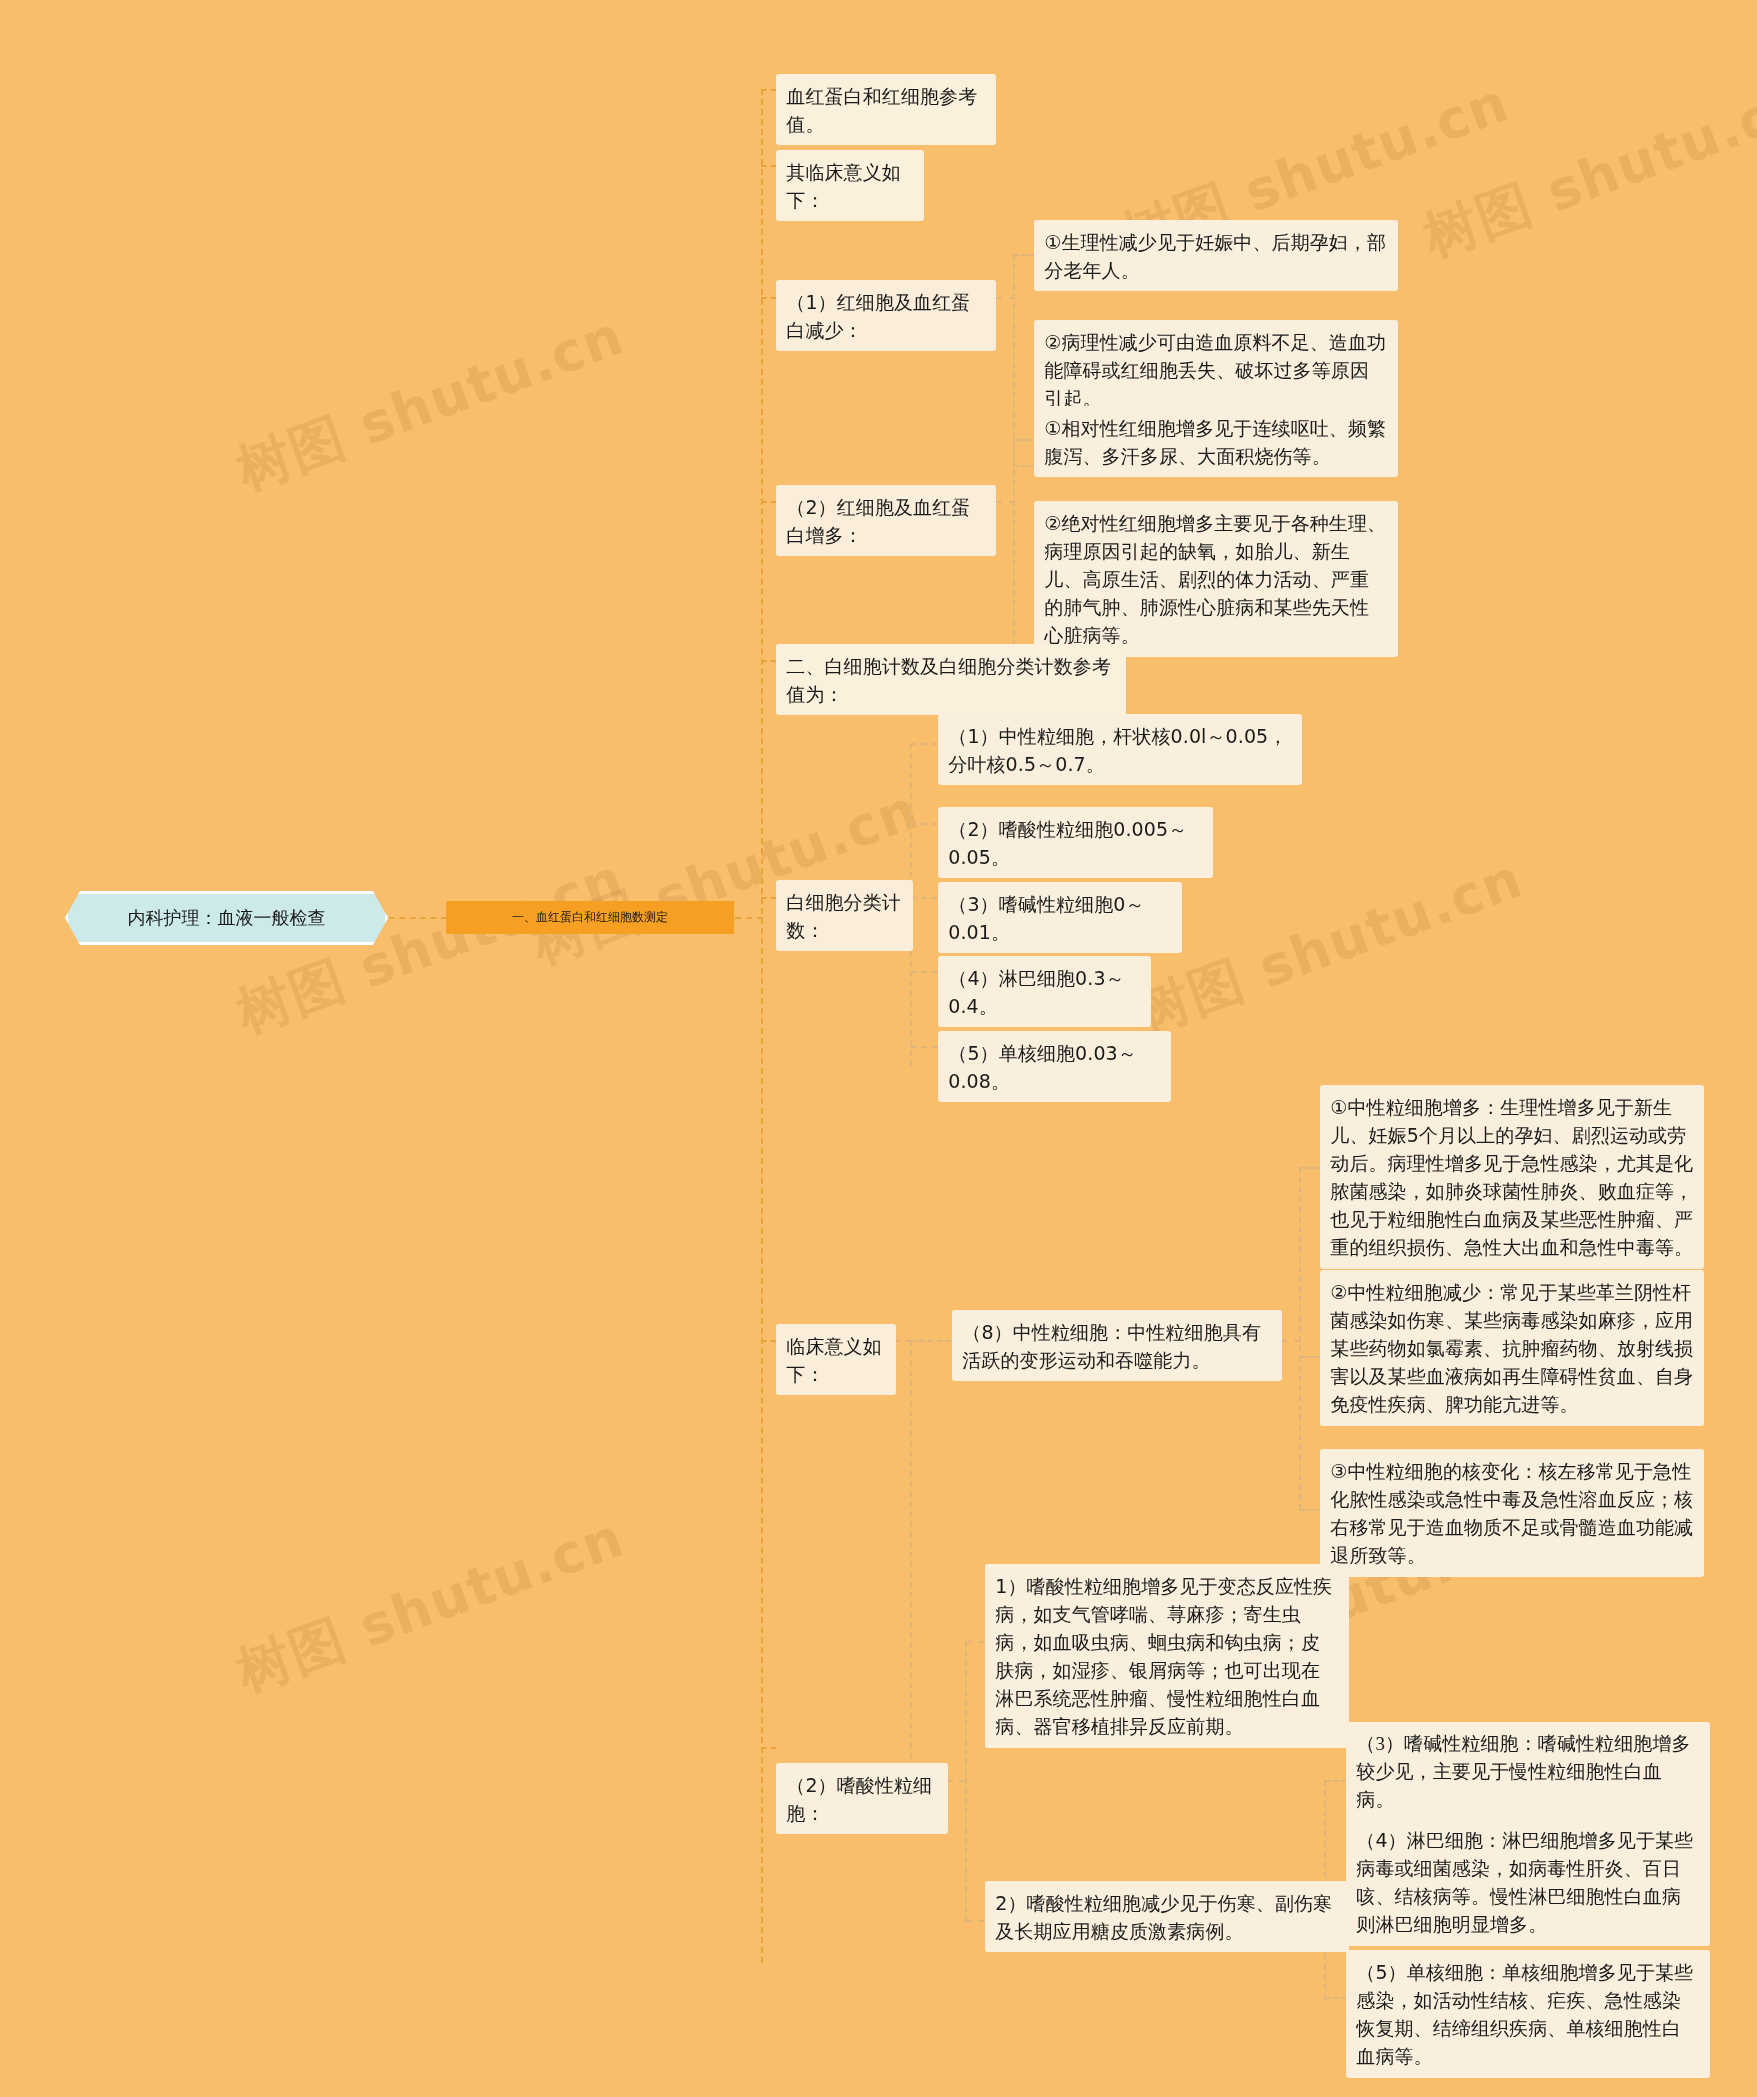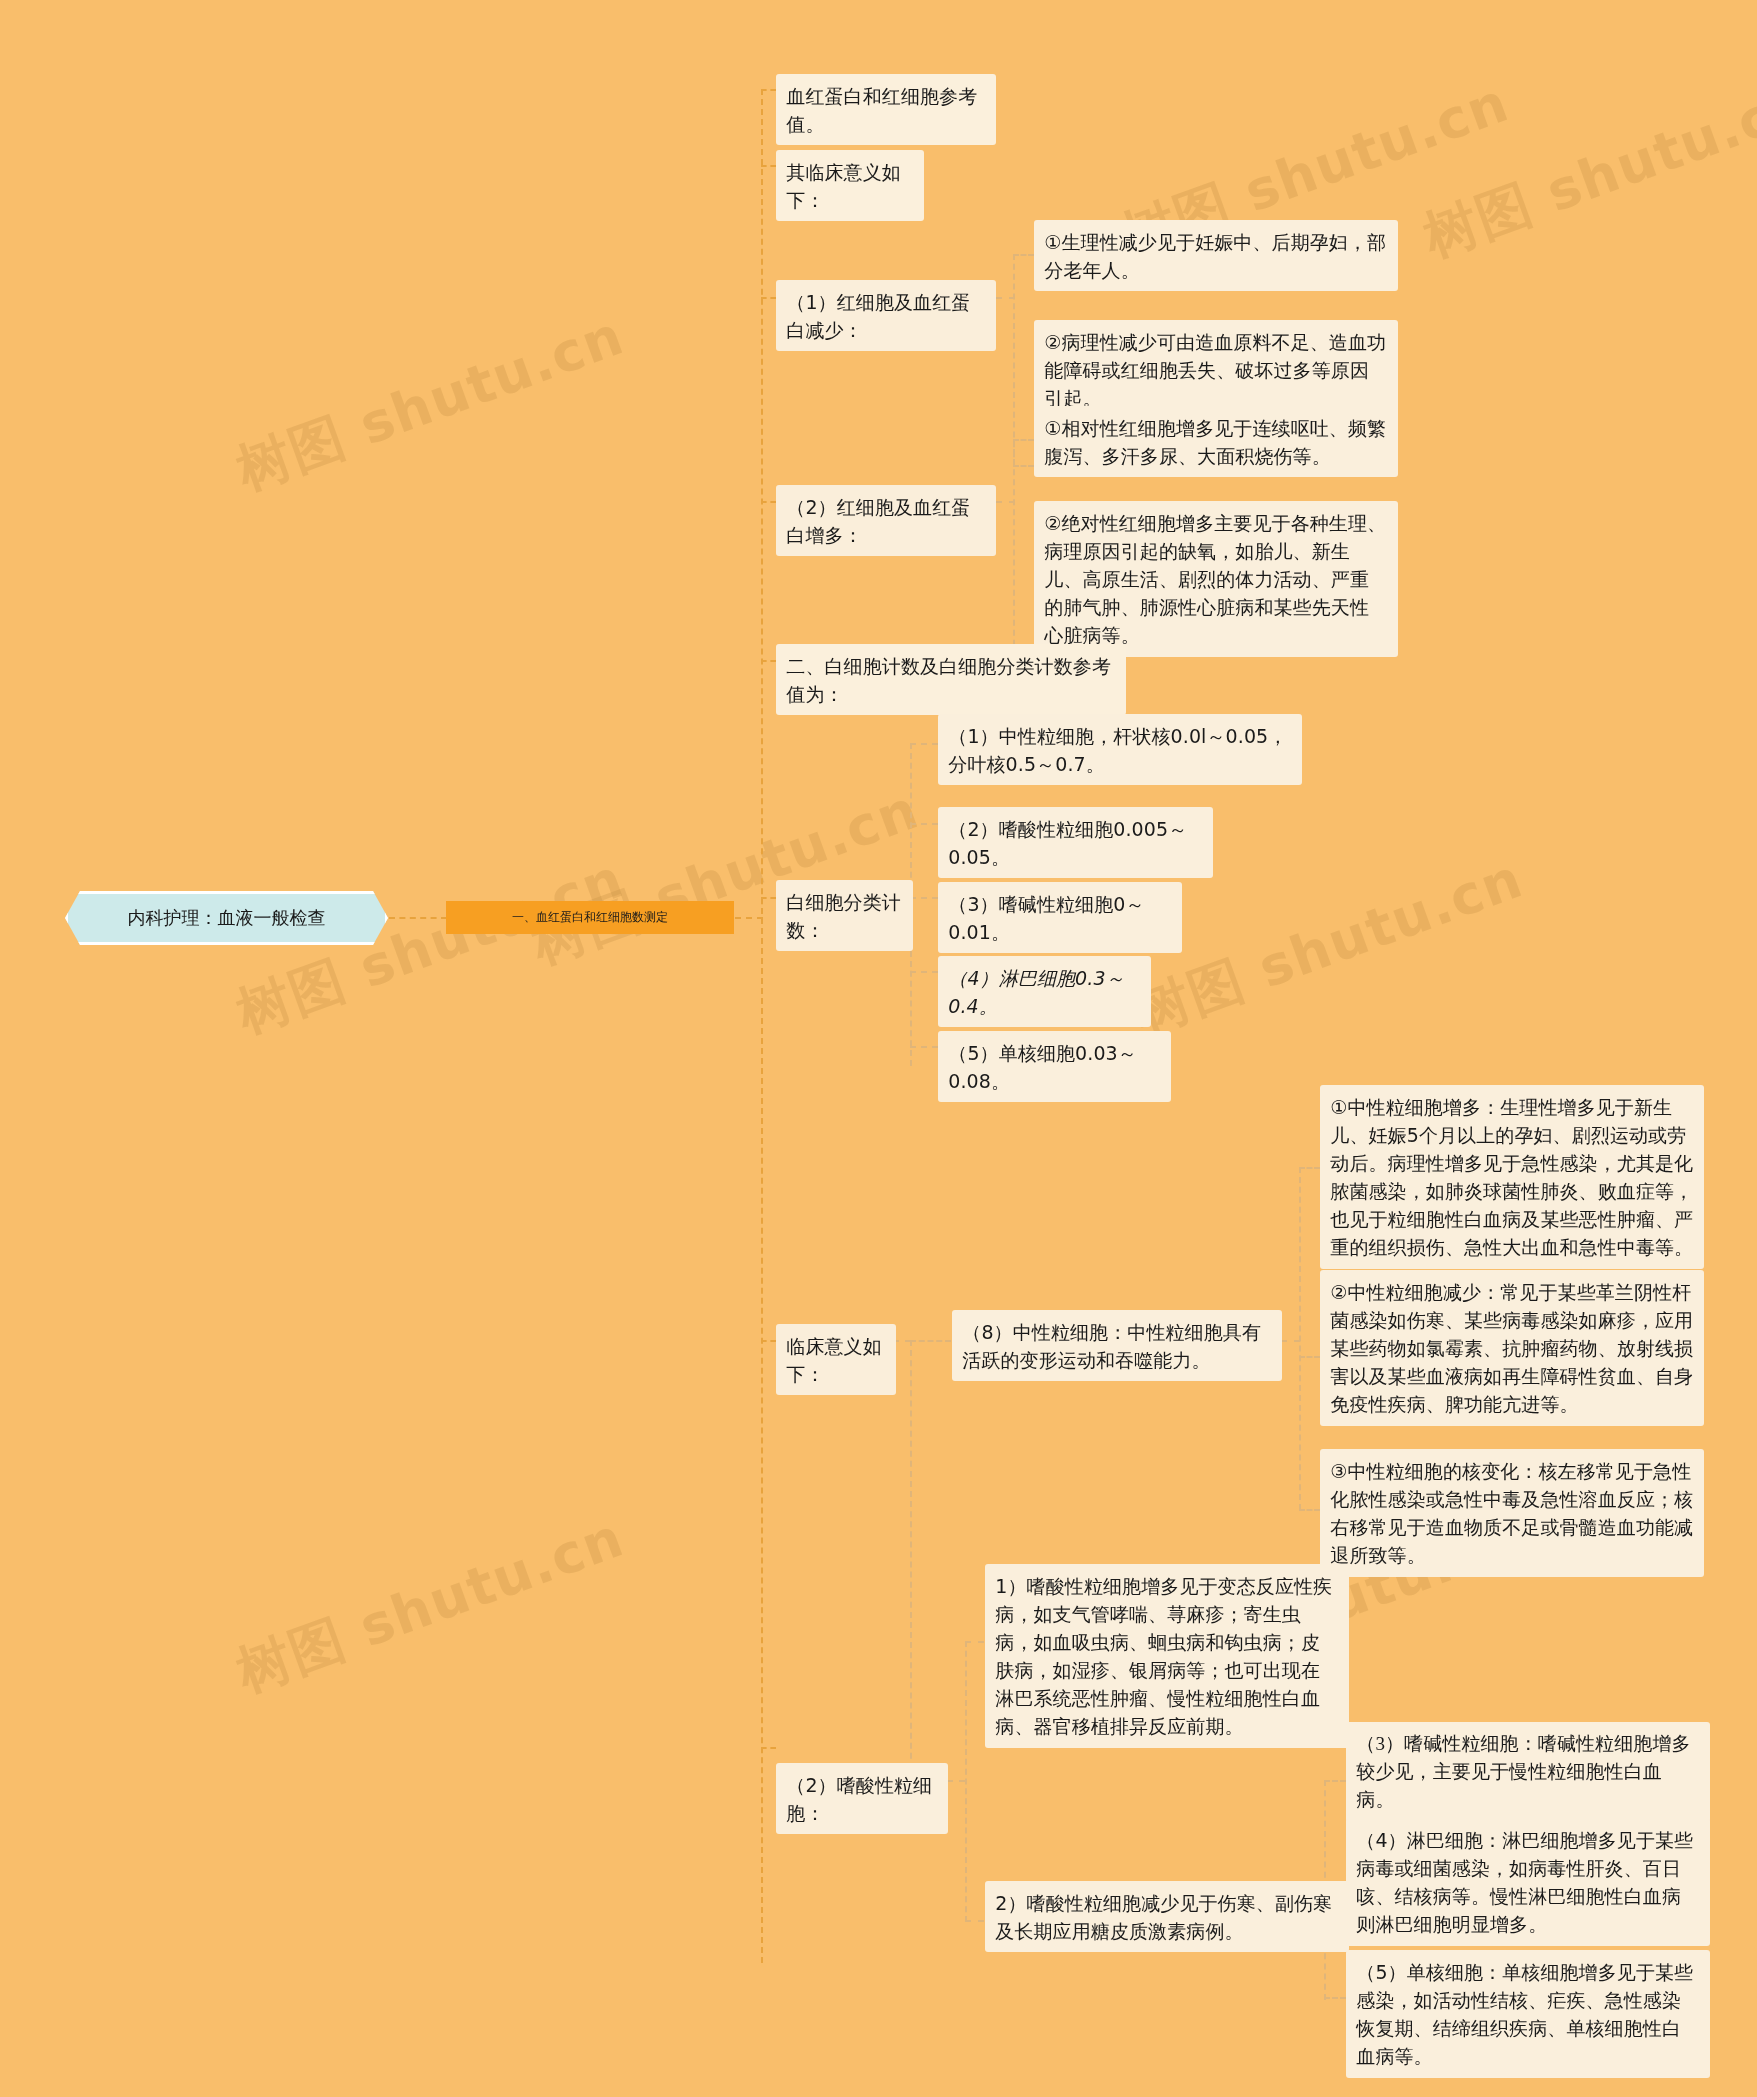--- a/index.html
+++ b/index.html
@@ -149,21 +149,21 @@
 
   <div class="node lvl3" style="left:1034px;top:501px;width:364px;">②绝对性红细胞增多主要见于各种生理、病理原因引起的缺氧，如胎儿、新生儿、高原生活、剧烈的体力活动、严重的肺气肿、肺源性心脏病和某些先天性心脏病等。</div>
 
   <div class="node" style="left:776px;top:644px;width:350px;">二、白细胞计数及白细胞分类计数参考值为：</div>
 
   <div class="node lvl2" style="left:776px;top:880px;width:137px;">白细胞分类计数：</div>
 
   <div class="node lvl3" style="left:938px;top:714px;width:364px;">（1）中性粒细胞，杆状核0.0l～0.05，分叶核0.5～0.7。</div>
   <div class="node lvl3" style="left:938px;top:807px;width:275px;">（2）嗜酸性粒细胞0.005～0.05。</div>
   <div class="node lvl3" style="left:938px;top:882px;width:244px;">（3）嗜碱性粒细胞0～0.01。</div>
-  <div class="node lvl3" style="left:938px;top:956px;width:213px;font-style:italic;">（4）淋巴细胞0.3～0.4。</div>
+  <div class="node lvl3" style="left:938px;top:956px;width:213px;">（4）淋巴细胞0.3～0.4。</div>
   <div class="node lvl3" style="left:938px;top:1031px;width:233px;">（5）单核细胞0.03～0.08。</div>
 
   <div class="node lvl2" style="left:776px;top:1324px;width:120px;">临床意义如下：</div>
 
   <div class="node lvl3" style="left:952px;top:1310px;width:330px;">（8）中性粒细胞：中性粒细胞具有活跃的变形运动和吞噬能力。</div>
 
   <div class="node lvl3" style="left:1320px;top:1085px;width:384px;">①中性粒细胞增多：生理性增多见于新生儿、妊娠5个月以上的孕妇、剧烈运动或劳动后。病理性增多见于急性感染，尤其是化脓菌感染，如肺炎球菌性肺炎、败血症等，也见于粒细胞性白血病及某些恶性肿瘤、严重的组织损伤、急性大出血和急性中毒等。</div>
   <div class="node lvl3" style="left:1320px;top:1270px;width:384px;">②中性粒细胞减少：常见于某些革兰阴性杆菌感染如伤寒、某些病毒感染如麻疹，应用某些药物如氯霉素、抗肿瘤药物、放射线损害以及某些血液病如再生障碍性贫血、自身免疫性疾病、脾功能亢进等。</div>
   <div class="node lvl3" style="left:1320px;top:1449px;width:384px;">③中性粒细胞的核变化：核左移常见于急性化脓性感染或急性中毒及急性溶血反应；核右移常见于造血物质不足或骨髓造血功能减退所致等。</div>
 

